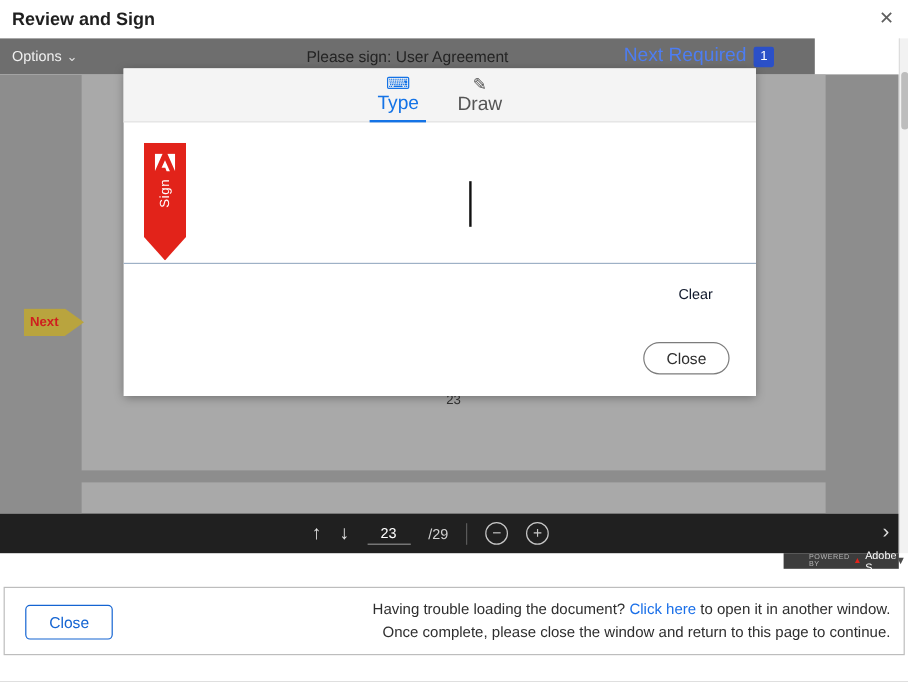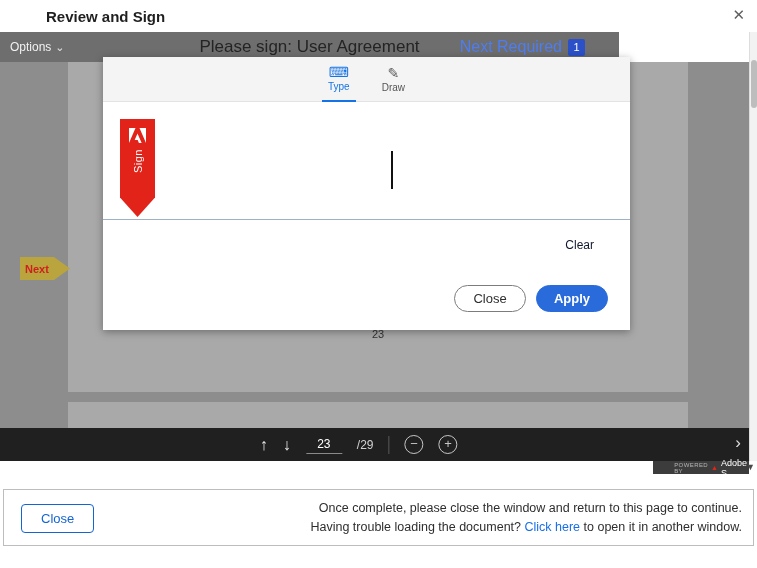--- a/index.html
+++ b/index.html
@@ -1,49 +1,49 @@
 <!DOCTYPE html>
 <html><head>
 <meta charset="utf-8">
 <style>
   * { margin:0; padding:0; box-sizing:border-box; }
   body { background:#fff; font-family:"Liberation Sans", sans-serif; }
   .app { position:relative; width:757px; height:568px; background:#fff; overflow:hidden; }
 
   
-  .titlebar { position:absolute; left:0; top:0; width:757px; height:32px; background:#fff; display:flex; align-items:center;padding-left:36px; }
+  .titlebar { position:absolute; left:0; top:0; width:757px; height:32px; background:#fff; display:flex; align-items:center; }
   .titlebar .title { margin-left:10px; font-size:15px; font-weight:bold; color:#1f1f1f; }
   .titlebar .close { position:absolute; right:12px; top:6px; font-size:15px; color:#5f5f5f; cursor:pointer; }
 
   
-  .toolbar { position:absolute; left:0; top:32px; width:619px; height:30px; background:#6e6e6e; display:flex; align-items:center; }
+  .toolbar { position:absolute; left:0; top:32px; width:679px; height:30px; background:#6e6e6e; display:flex; align-items:center; }
   .options { margin-left:10px; color:#f1f1f1; font-size:12px; cursor:pointer; display:flex; align-items:center; gap:4px; }
   .options .chev { font-size:11px; color:#e2e2e2; }
-  .doc-title { position:absolute; left:0; right:0; text-align:center; color:#242424; font-size:17px; }
+  .doc-title { position:absolute; left:0; right:0; text-align:center; color:#242424; font-size:13px; }
   .next-required { position:absolute; right:34px; display:flex; align-items:center; gap:6px; cursor:pointer; }
   .next-required .nr-label { color:#4d7df2; font-size:16px; }
   .next-required .nr-count { background:#2b50c8; color:#fff; font-size:11px; width:17px; height:17px; display:flex; align-items:center; justify-content:center; border-radius:2px; }
 
   
   .docarea { position:absolute; left:0; top:62px; width:749px; height:366px; background:#8d8d8d; overflow:hidden; }
   .page1 { position:absolute; left:68px; top:0; width:620px; height:330px; background:#a9a9a9; }
   .page2 { position:absolute; left:68px; top:340px; width:620px; height:26px; background:#a9a9a9; }
   .page-num { position:absolute; left:68px; top:266px; width:620px; text-align:center; font-size:11px; color:#333; }
 
   .next-flag { position:absolute; left:20px; top:183px; width:50px; height:23px; background:#b9a43e;
     clip-path:polygon(0 0,68% 0,100% 50%,68% 100%,0 100%);
     display:flex; align-items:center; cursor:pointer;margin-top:12px; }
   .next-flag span { color:#cf1f1f; font-size:11px; font-weight:bold; margin-left:5px; }
 
   
   .modal { position:absolute; left:103px; top:57px; width:527px; height:273px; background:#fff; box-shadow:0 2px 8px rgba(0,0,0,.35); z-index:5; }
   .modal-header { height:45px; background:#f4f4f4; border-bottom:1px solid #e3e3e3; display:flex; justify-content:center; gap:20px; }
   .sig-tab { display:flex; flex-direction:column; align-items:center; justify-content:center; padding:0 6px; height:45px; cursor:pointer; }
   .sig-tab .t-icon { font-size:14px; line-height:14px; }
-  .sig-tab .t-label { font-size:10px; margin-top:2px; }
+  .sig-tab .t-label { font-size:16px; margin-top:2px; }
   .sig-tab.active { border-bottom:2px solid #1473e6; }
   .sig-tab.active .t-icon, .sig-tab.active .t-label { color:#1473e6; }
   .sig-tab.inactive .t-icon, .sig-tab.inactive .t-label { color:#555; }
 
   .modal-body { position:relative; height:227px; }
   .ribbon { position:absolute; left:17px; top:17px; width:35px; height:98px; background:#e2231a;
     clip-path:polygon(0 0,100% 0,100% 80%,50% 100%,0 80%);
     display:flex; flex-direction:column; align-items:center; }
   .ribbon svg { margin-top:9px; }
   .ribbon .ribbon-label { margin-top:6px; color:#fff; font-size:11px; writing-mode:vertical-rl; transform:rotate(180deg); letter-spacing:.5px; }
@@ -134,21 +134,20 @@
         </svg>
         <span class="ribbon-label">Sign</span>
       </div>
       <div class="sig-area">
         <span class="caret"></span>
       </div>
       <div class="sig-line"></div>
       <div class="clear-link">Clear</div>
       <div class="modal-buttons">
         <div class="btn-pill btn-close">Close</div>
-        <div class="btn-pill btn-apply">Apply</div>
       </div>
     </div>
   </div>
 
   <div class="blackbar">
     <div class="bb-center">
       <span class="bb-arrow">↑</span>
       <span class="bb-arrow">↓</span>
       <input class="page-input" value="23" style="">
       <span class="page-total">/29</span>
@@ -166,20 +165,20 @@
   </div>
 
   <div class="scrollbar">
     <div class="scroll-thumb"></div>
   </div>
   <div class="scroll-down">▼</div>
 
   <div class="footer">
     <button class="footer-close">Close</button>
     <div class="footer-text">
-      <div>Once complete, please close the window and return to this page to continue.</div>
       <div>
         <span>Having trouble loading the document? </span><span class="link">Click here</span><span> to open it in another window.</span>
       </div>
+      <div>Once complete, please close the window and return to this page to continue.</div>
     </div>
   </div>
 
 </div>
 
 </body></html>

